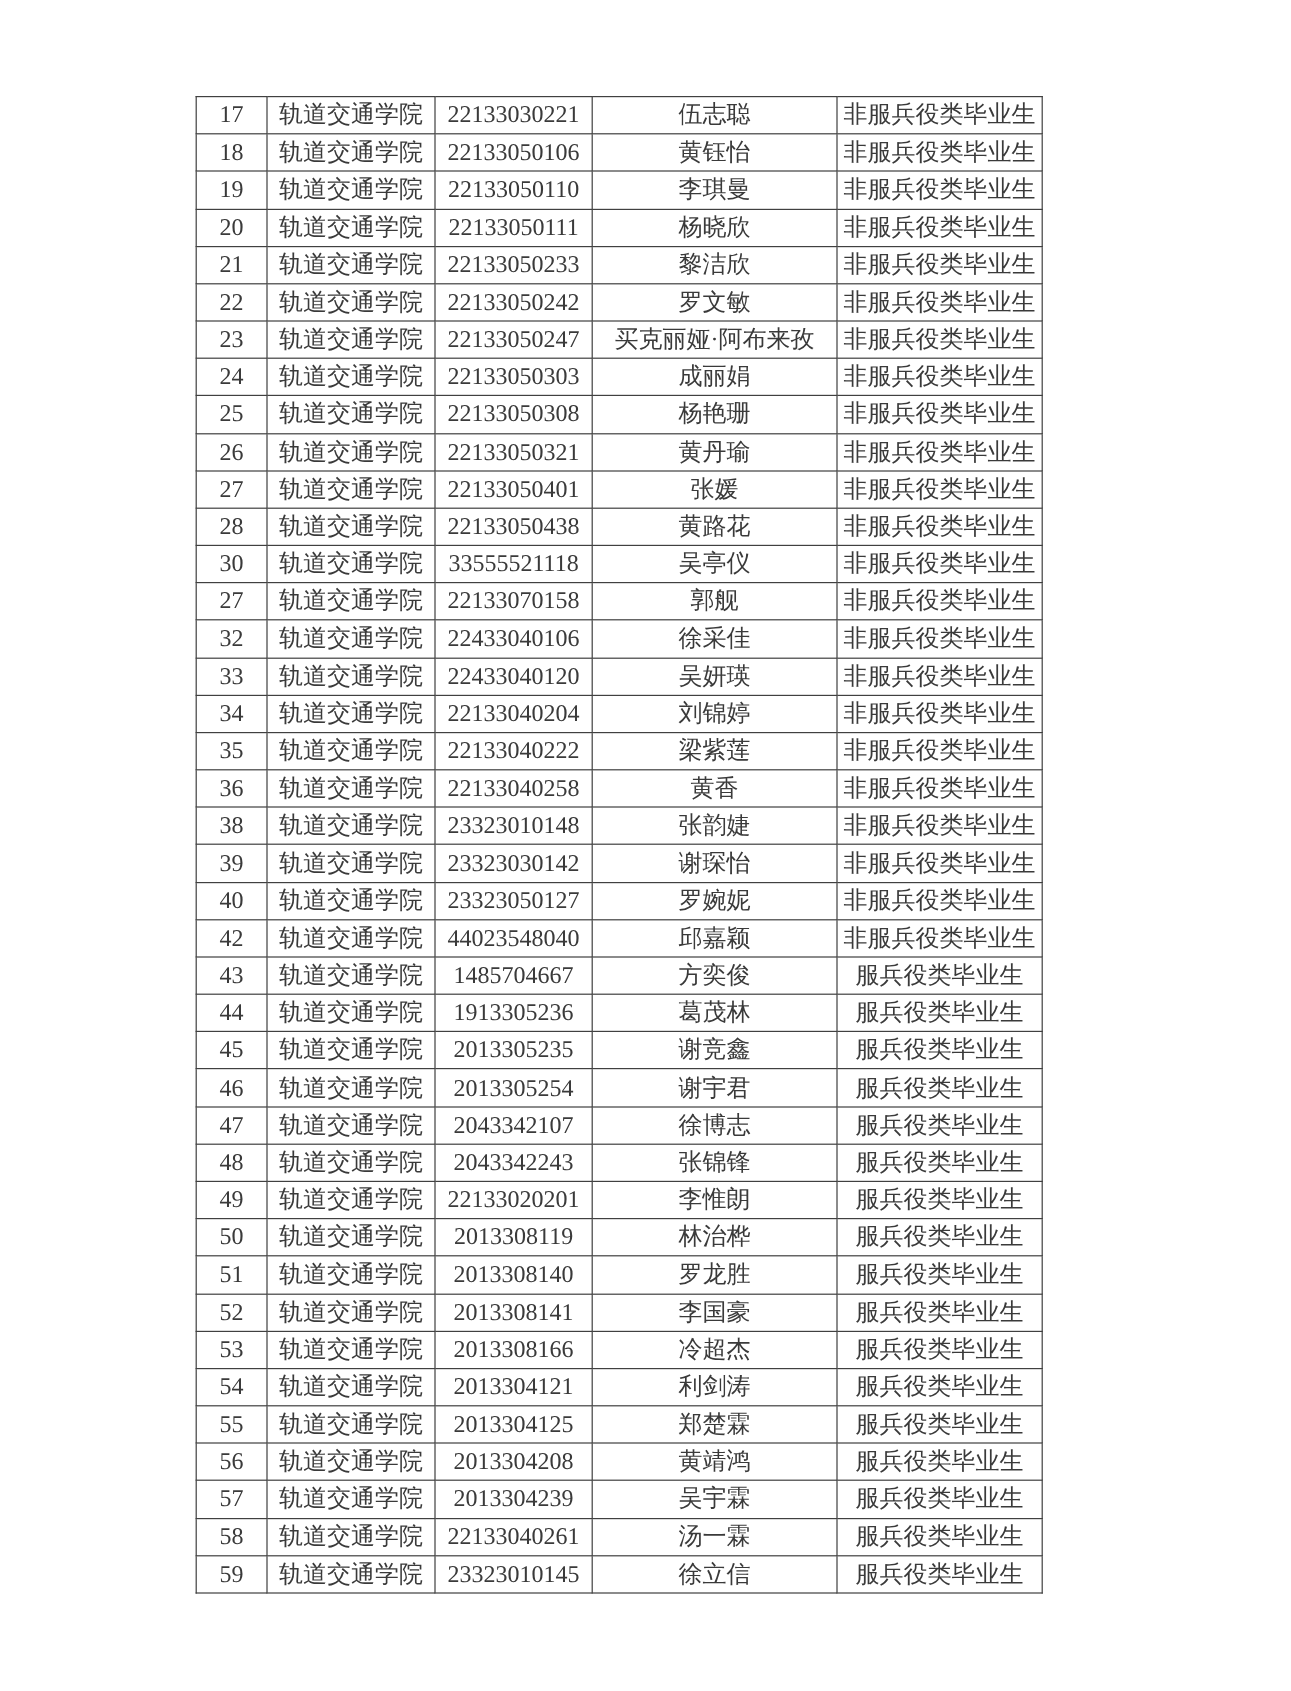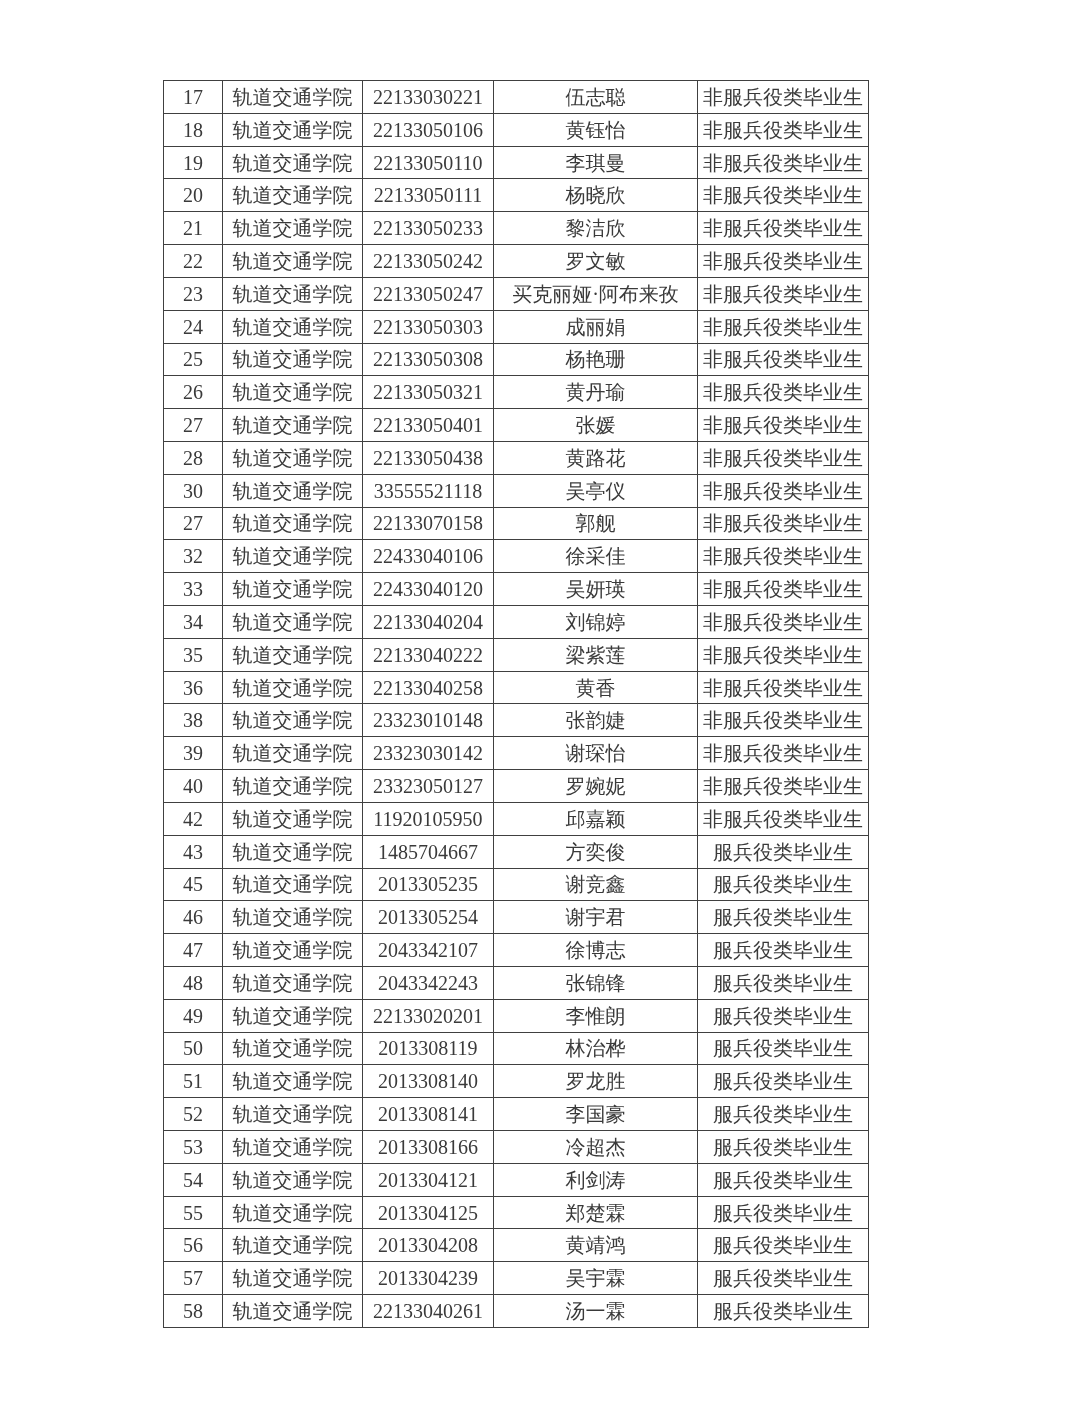--- a/index.html
+++ b/index.html
@@ -214,32 +214,39 @@
         <tr>
           <td class="num">40</td>
           <td>轨道交通学院</td>
           <td class="num">23323050127</td>
           <td>罗婉妮</td>
           <td>非服兵役类毕业生</td>
         </tr>
         <tr>
           <td class="num">42</td>
           <td>轨道交通学院</td>
-          <td class="num">11920105950</td>
+          <td class="num">44023548040</td>
           <td>邱嘉颖</td>
           <td>非服兵役类毕业生</td>
         </tr>
         <tr>
           <td class="num">43</td>
           <td>轨道交通学院</td>
           <td class="num">1485704667</td>
           <td>方奕俊</td>
           <td>服兵役类毕业生</td>
         </tr>
         <tr>
+          <td class="num">44</td>
+          <td>轨道交通学院</td>
+          <td class="num">1913305236</td>
+          <td>葛茂林</td>
+          <td>服兵役类毕业生</td>
+        </tr>
+        <tr>
           <td class="num">45</td>
           <td>轨道交通学院</td>
           <td class="num">2013305235</td>
           <td>谢竞鑫</td>
           <td>服兵役类毕业生</td>
         </tr>
         <tr>
           <td class="num">46</td>
           <td>轨道交通学院</td>
           <td class="num">2013305254</td>
@@ -321,17 +328,24 @@
           <td>轨道交通学院</td>
           <td class="num">2013304239</td>
           <td>吴宇霖</td>
           <td>服兵役类毕业生</td>
         </tr>
         <tr>
           <td class="num">58</td>
           <td>轨道交通学院</td>
           <td class="num">22133040261</td>
           <td>汤一霖</td>
+          <td>服兵役类毕业生</td>
+        </tr>
+        <tr>
+          <td class="num">59</td>
+          <td>轨道交通学院</td>
+          <td class="num">23323010145</td>
+          <td>徐立信</td>
           <td>服兵役类毕业生</td>
         </tr>
       </tbody>
   </table>
 </div>
 
 </body></html>

